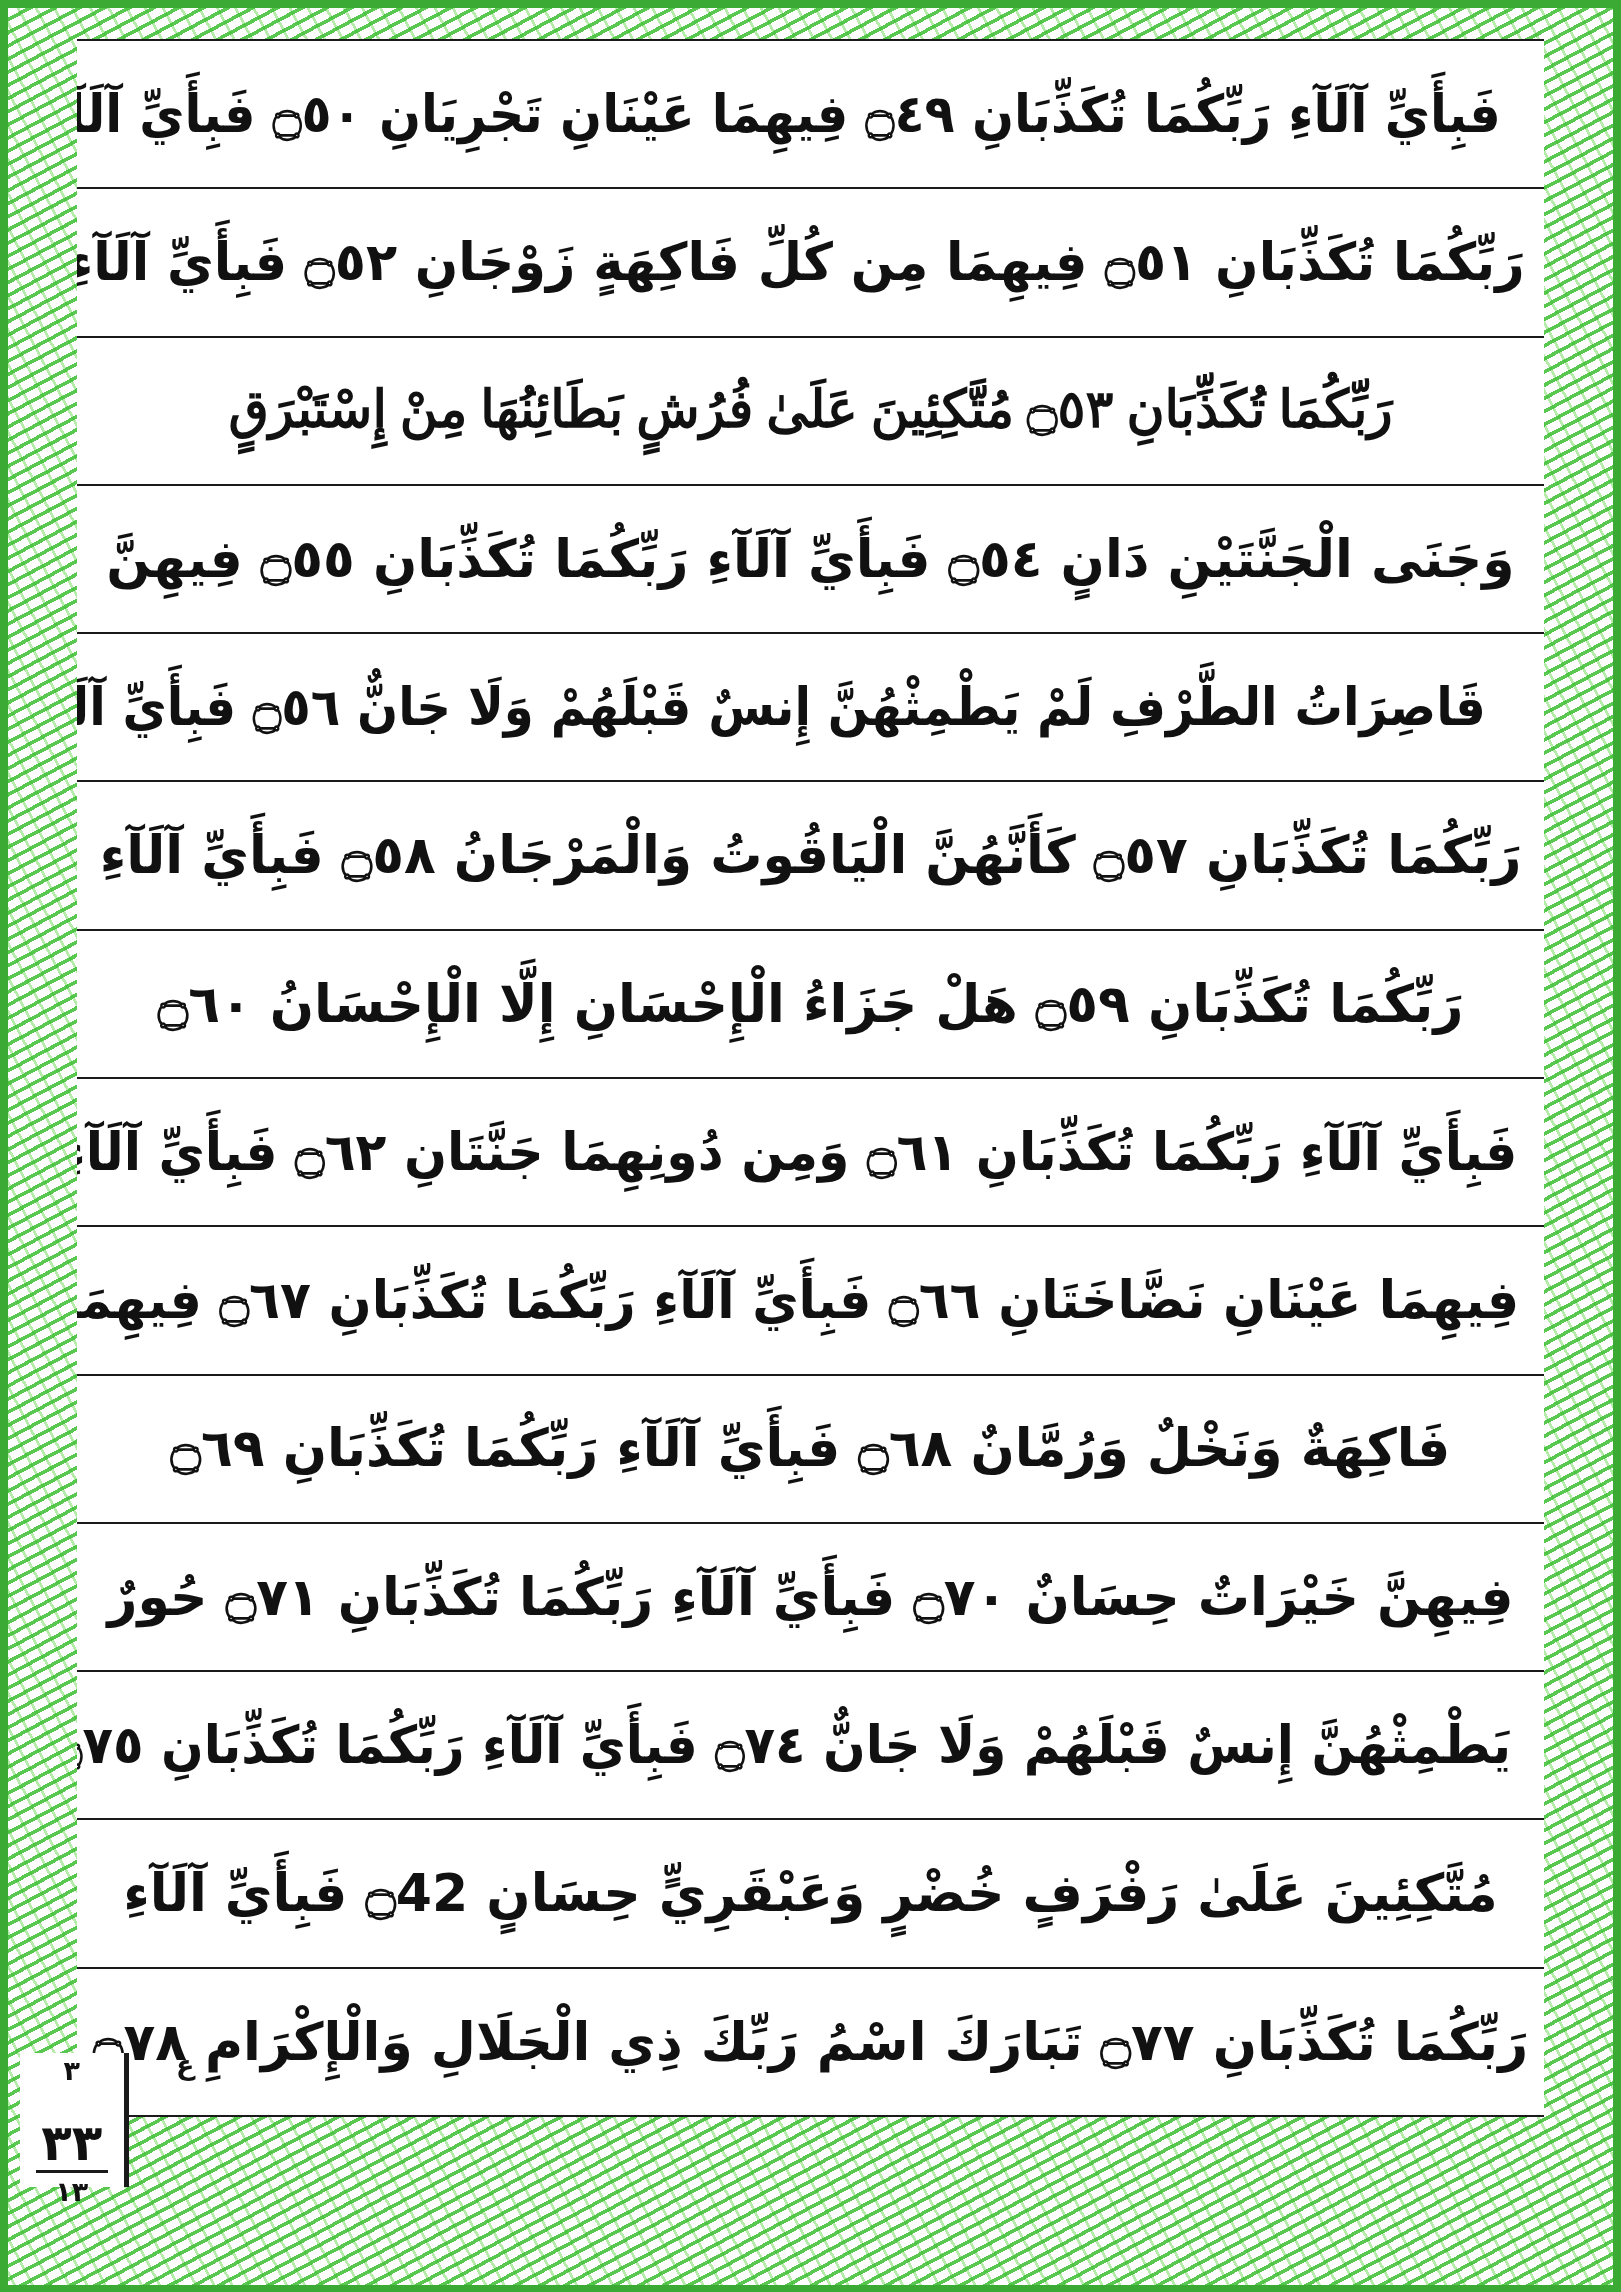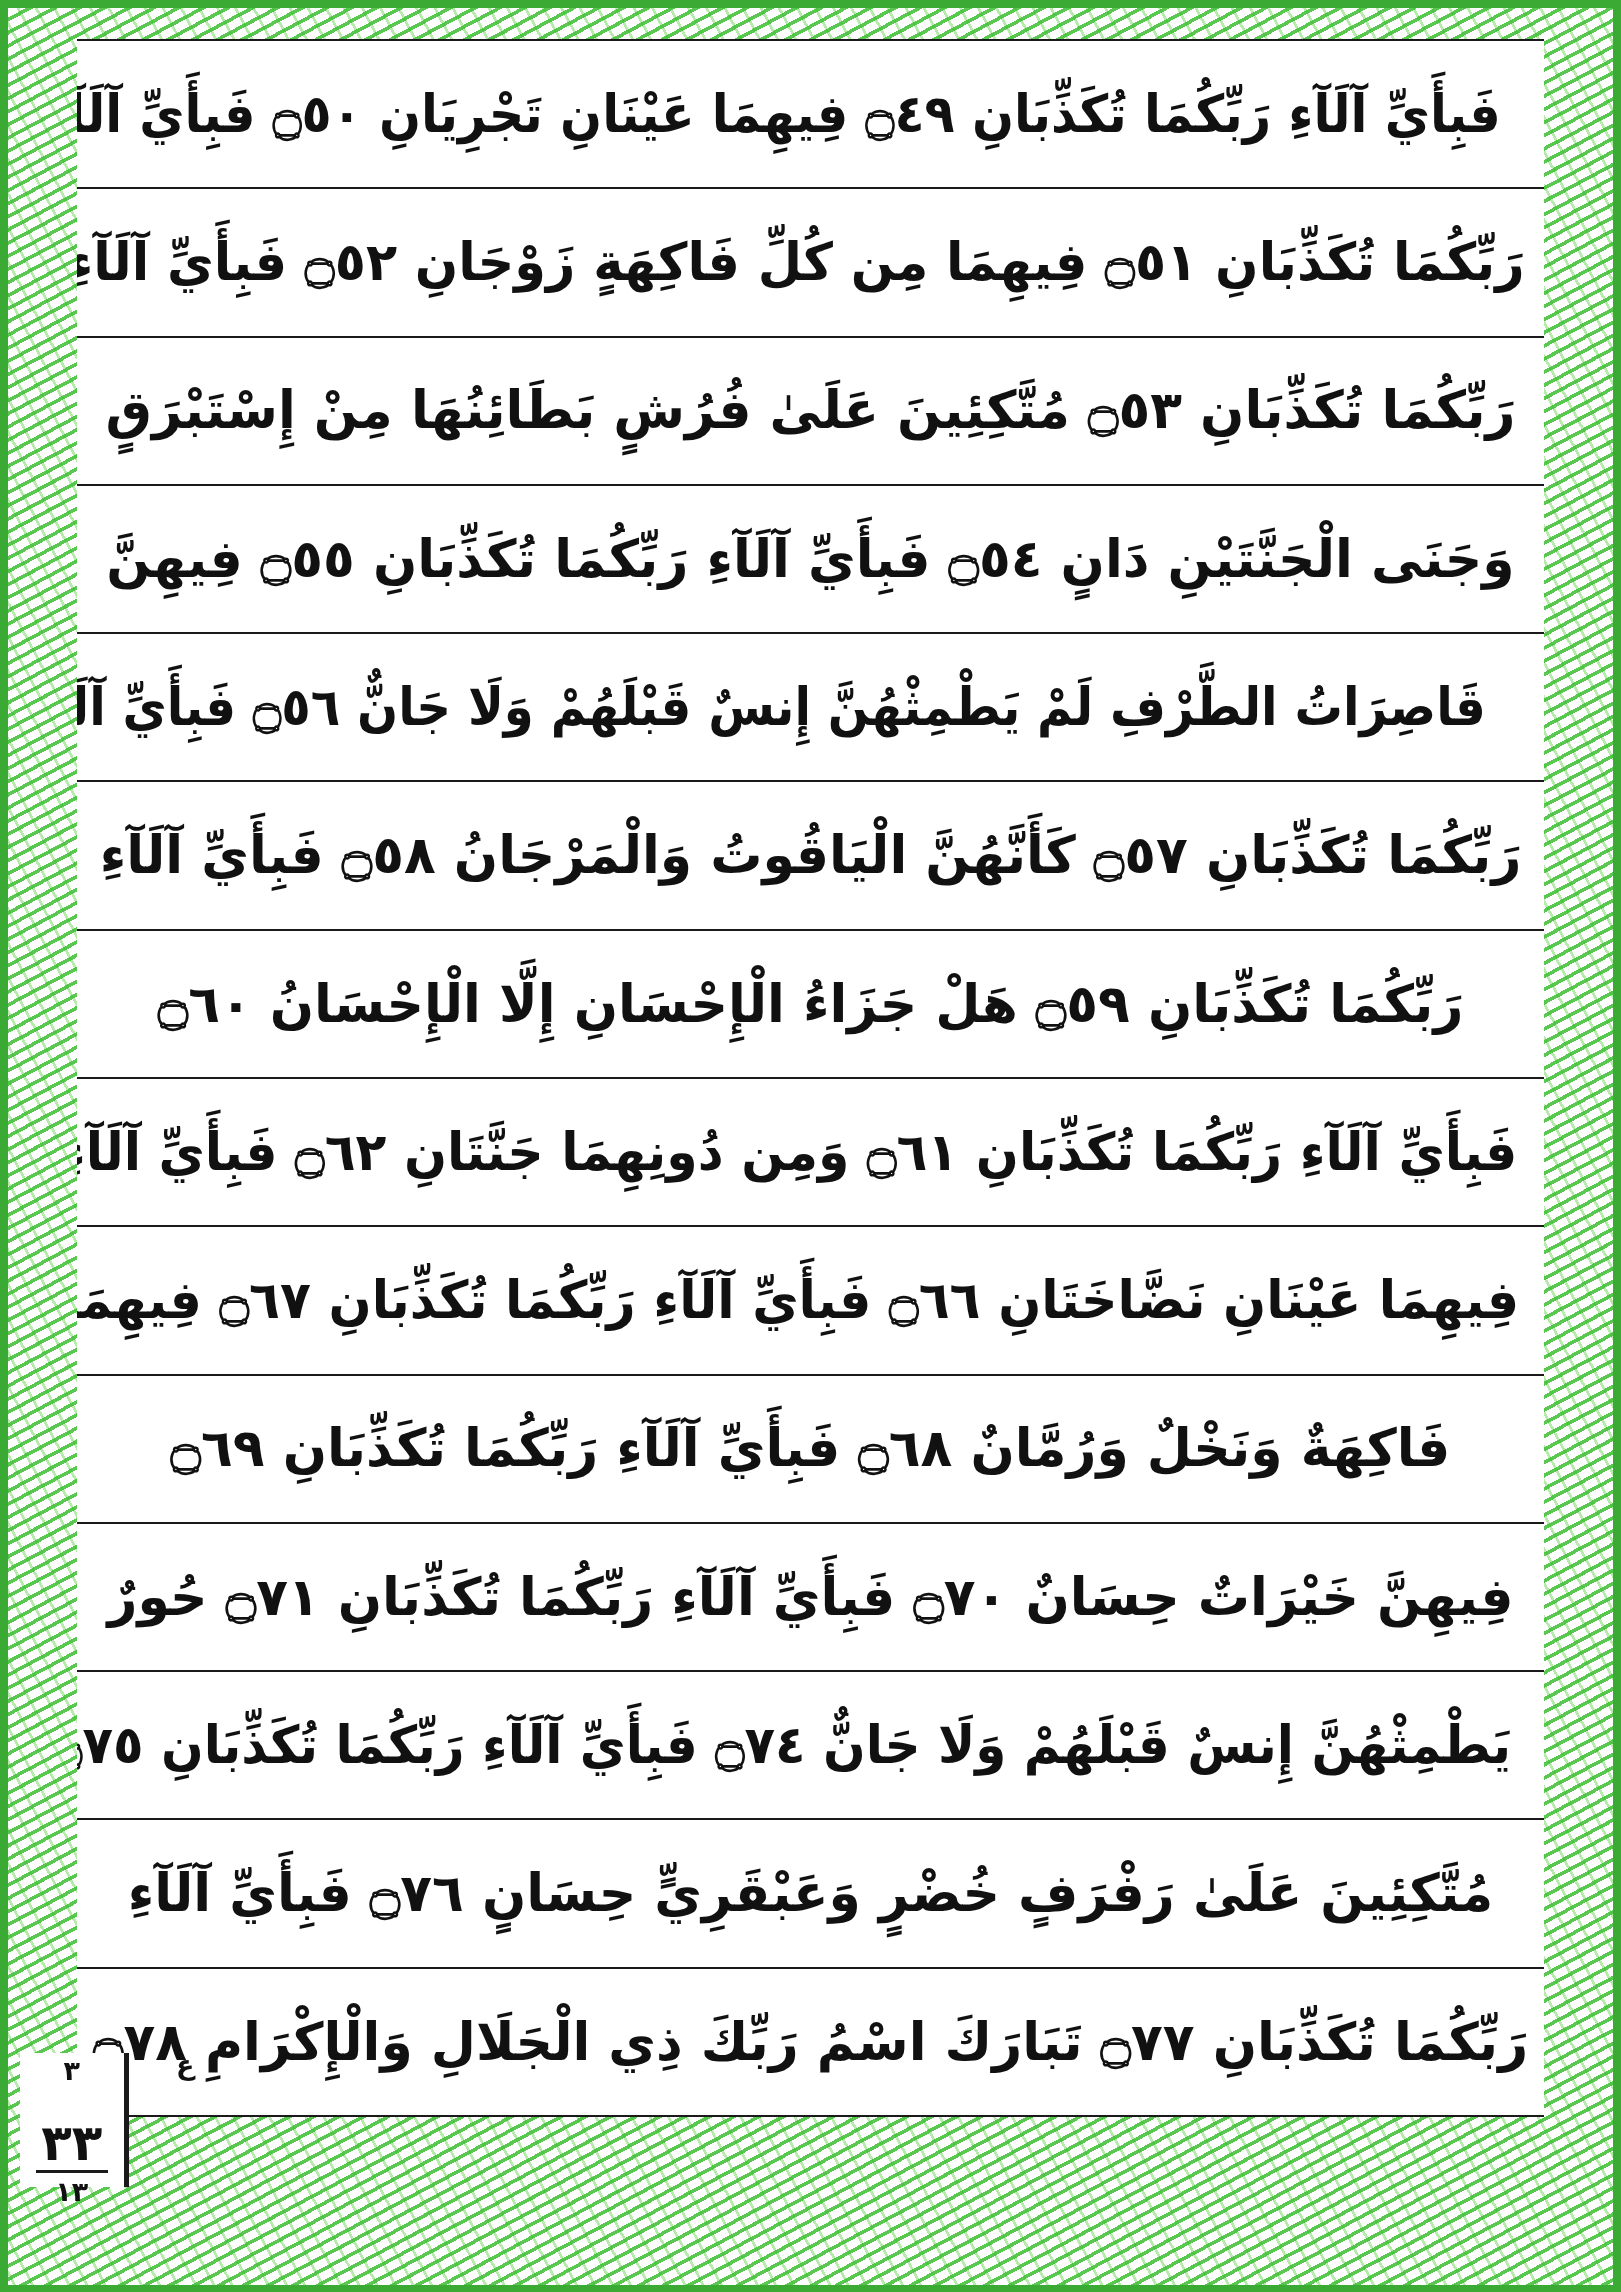--- a/index.html
+++ b/index.html
@@ -153,21 +153,21 @@
 
   <div class="text-field">
 
     <div class="ayah-line">
       <div class="line-text" style="transform: scaleX(0.9487);">فَبِأَيِّ آلَآءِ رَبِّكُمَا تُكَذِّبَانِ ۝٤٩ فِيهِمَا عَيْنَانِ تَجْرِيَانِ ۝٥٠ فَبِأَيِّ آلَآءِ</div>
     </div>
     <div class="ayah-line">
       <div class="line-text" style="transform: scaleX(0.9813);">رَبِّكُمَا تُكَذِّبَانِ ۝٥١ فِيهِمَا مِن كُلِّ فَاكِهَةٍ زَوْجَانِ ۝٥٢ فَبِأَيِّ آلَآءِ</div>
     </div>
     <div class="ayah-line">
-      <div class="line-text" style="transform: scaleX(1);">رَبِّكُمَا تُكَذِّبَانِ ۝٥٣ مُتَّكِئِينَ عَلَىٰ فُرُشٍ بَطَائِنُهَا مِنْ إِسْتَبْرَقٍ</div>
+      <div class="line-text" style="transform: scaleX(1); font-family: Liberation Serif, serif;">رَبِّكُمَا تُكَذِّبَانِ ۝٥٣ مُتَّكِئِينَ عَلَىٰ فُرُشٍ بَطَائِنُهَا مِنْ إِسْتَبْرَقٍ</div>
     </div>
     <div class="ayah-line">
       <div class="line-text" style="transform: scaleX(1);">وَجَنَى الْجَنَّتَيْنِ دَانٍ ۝٥٤ فَبِأَيِّ آلَآءِ رَبِّكُمَا تُكَذِّبَانِ ۝٥٥ فِيهِنَّ</div>
     </div>
     <div class="ayah-line">
       <div class="line-text" style="transform: scaleX(0.9281);">قَاصِرَاتُ الطَّرْفِ لَمْ يَطْمِثْهُنَّ إِنسٌ قَبْلَهُمْ وَلَا جَانٌّ ۝٥٦ فَبِأَيِّ آلَآءِ</div>
     </div>
     <div class="ayah-line">
       <div class="line-text" style="transform: scaleX(1);">رَبِّكُمَا تُكَذِّبَانِ ۝٥٧ كَأَنَّهُنَّ الْيَاقُوتُ وَالْمَرْجَانُ ۝٥٨ فَبِأَيِّ آلَآءِ</div>
     </div>
@@ -183,21 +183,21 @@
     <div class="ayah-line">
       <div class="line-text" style="transform: scaleX(1);">فَاكِهَةٌ وَنَخْلٌ وَرُمَّانٌ ۝٦٨ فَبِأَيِّ آلَآءِ رَبِّكُمَا تُكَذِّبَانِ ۝٦٩</div>
     </div>
     <div class="ayah-line">
       <div class="line-text" style="transform: scaleX(1);">فِيهِنَّ خَيْرَاتٌ حِسَانٌ ۝٧٠ فَبِأَيِّ آلَآءِ رَبِّكُمَا تُكَذِّبَانِ ۝٧١ حُورٌ</div>
     </div>
     <div class="ayah-line">
       <div class="line-text" style="transform: scaleX(0.9627);">يَطْمِثْهُنَّ إِنسٌ قَبْلَهُمْ وَلَا جَانٌّ ۝٧٤ فَبِأَيِّ آلَآءِ رَبِّكُمَا تُكَذِّبَانِ ۝٧٥</div>
     </div>
     <div class="ayah-line">
-      <div class="line-text" style="transform: scaleX(1);">مُتَّكِئِينَ عَلَىٰ رَفْرَفٍ خُضْرٍ وَعَبْقَرِيٍّ حِسَانٍ ۝٧٦ فَبِأَيِّ آلَآءِ</div>
+      <div class="line-text" style="transform: scaleX(1);">مُتَّكِئِينَ عَلَىٰ رَفْرَفٍ خُضْرٍ وَعَبْقَرِيٍّ حِسَانٍ ۝42 فَبِأَيِّ آلَآءِ</div>
     </div>
     <div class="ayah-line">
       <div class="line-text" style="transform: scaleX(1);">رَبِّكُمَا تُكَذِّبَانِ ۝٧٧ تَبَارَكَ اسْمُ رَبِّكَ ذِي الْجَلَالِ وَالْإِكْرَامِ ۝٧٨</div>
     </div>
 
   </div>
 
   <div class="ruku-mark">ع</div>
 
   <div class="footer-left">

